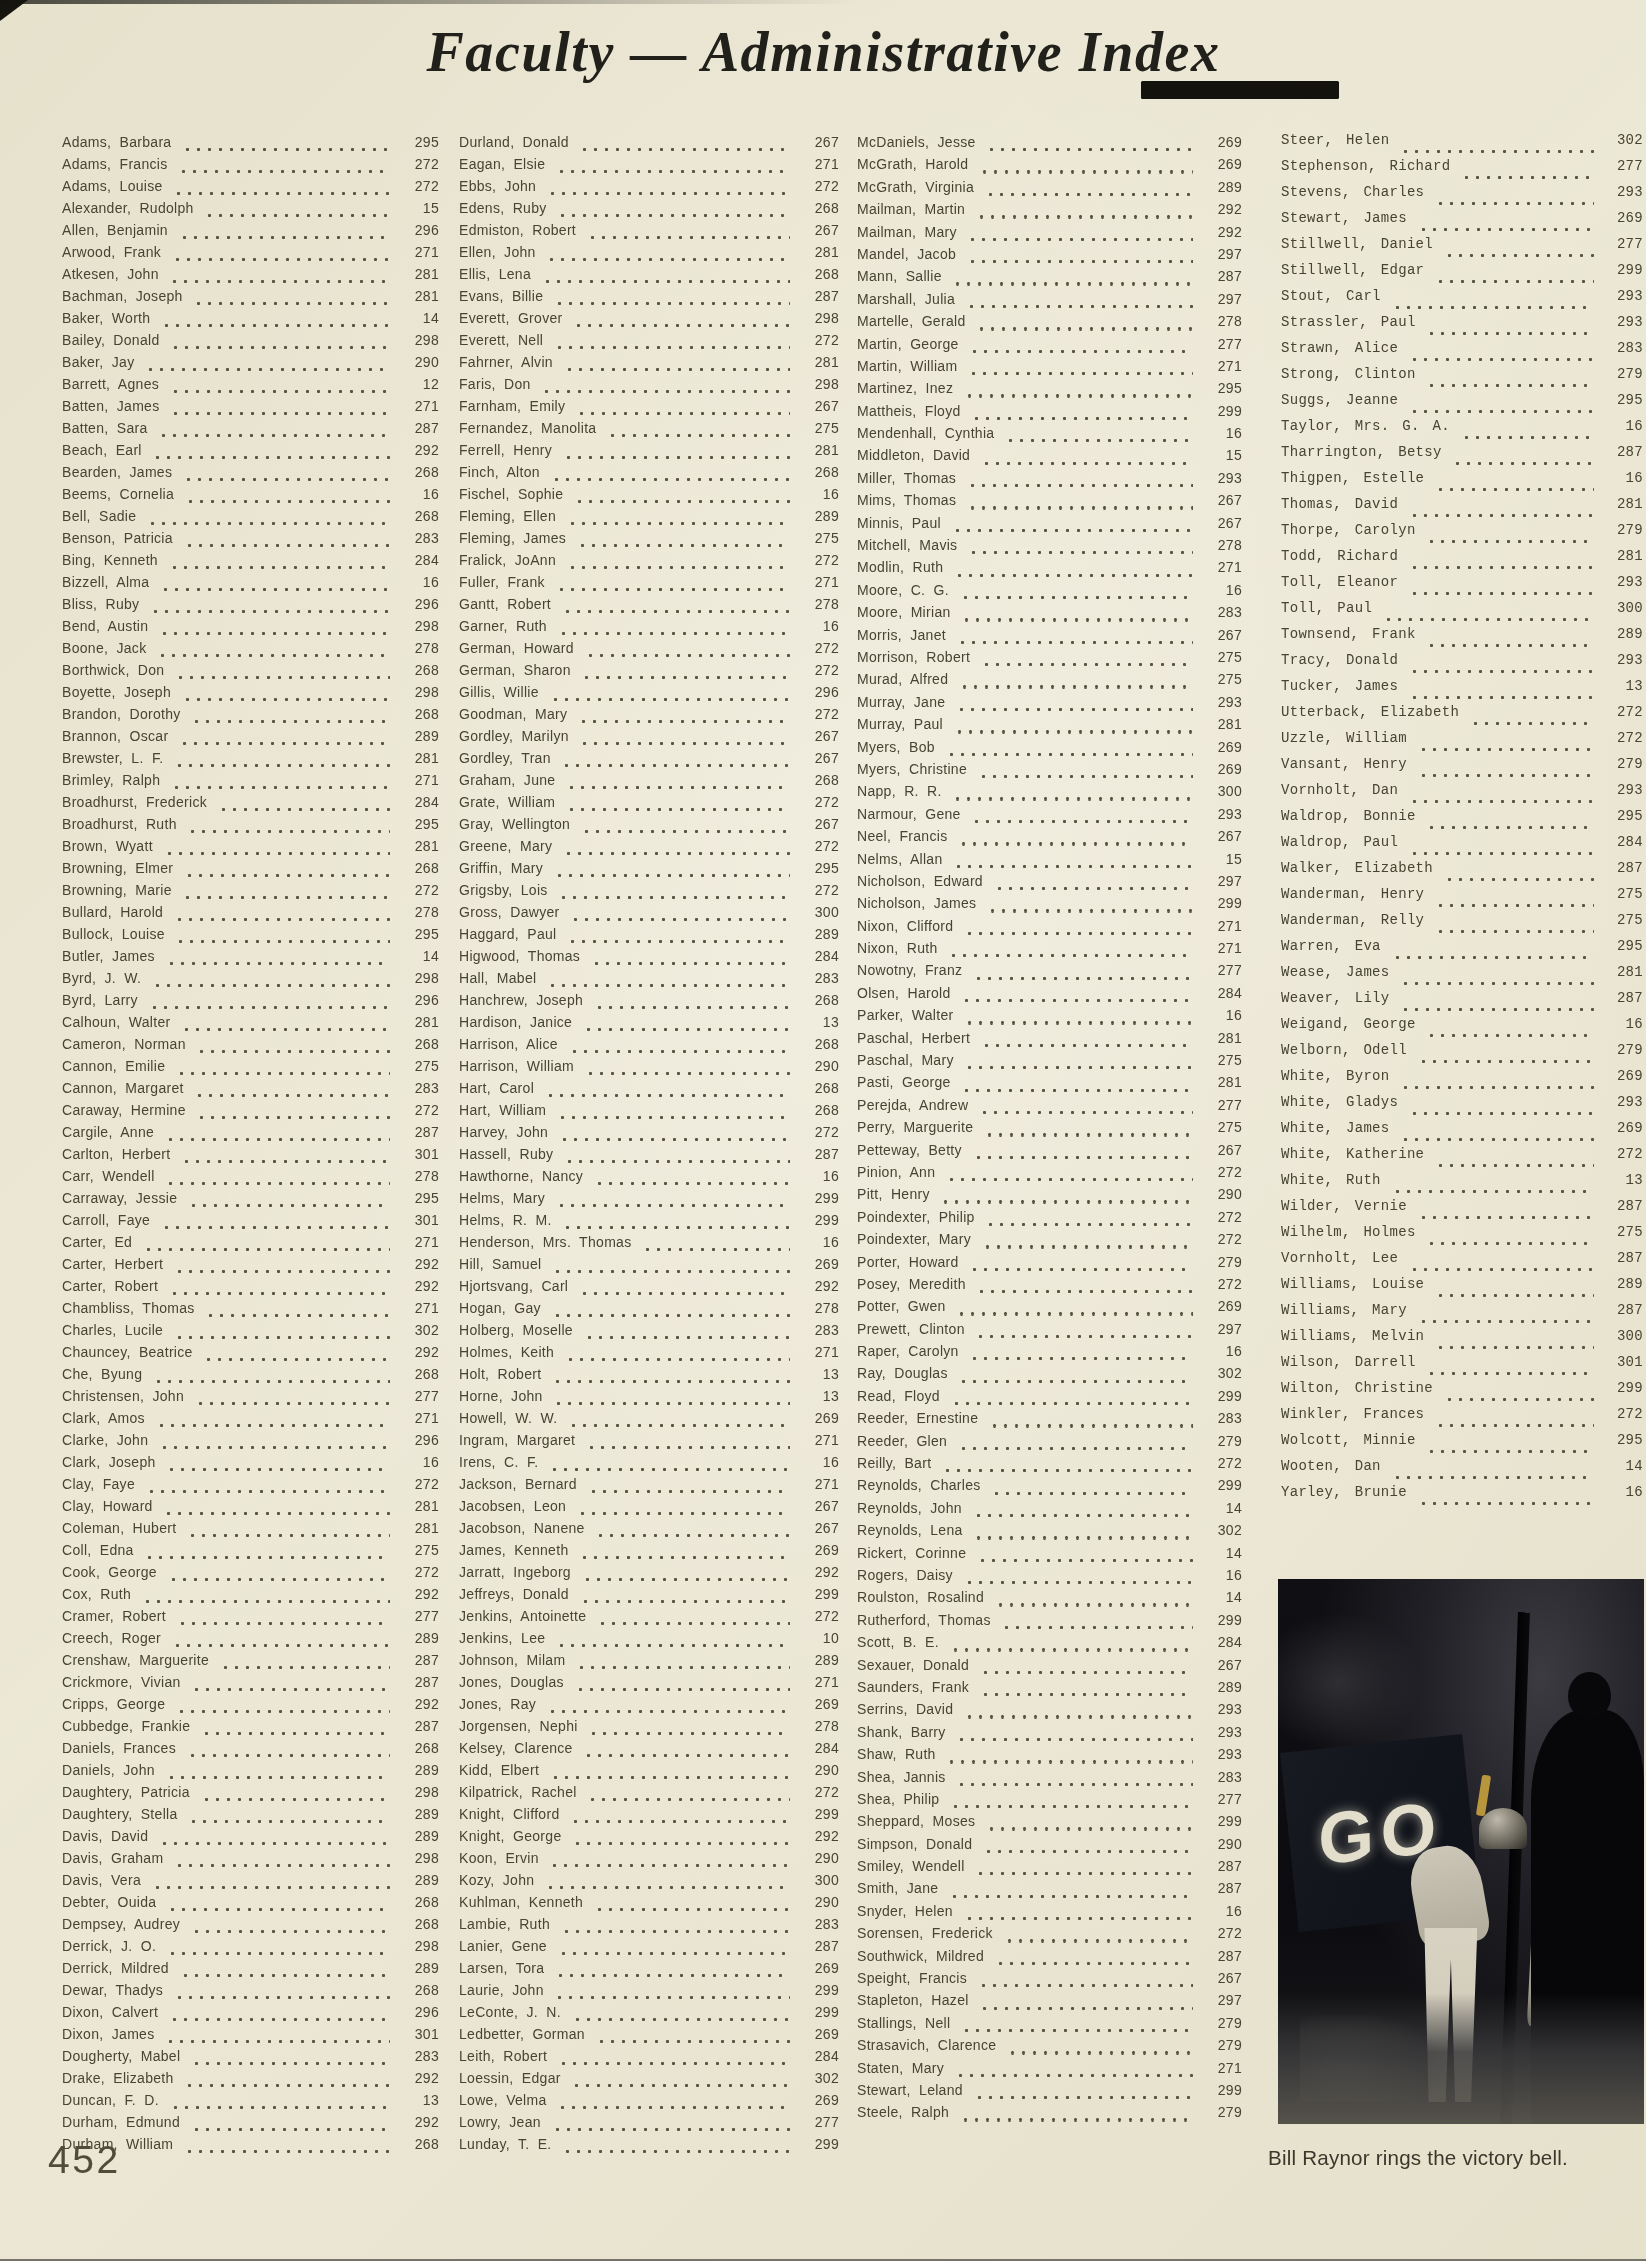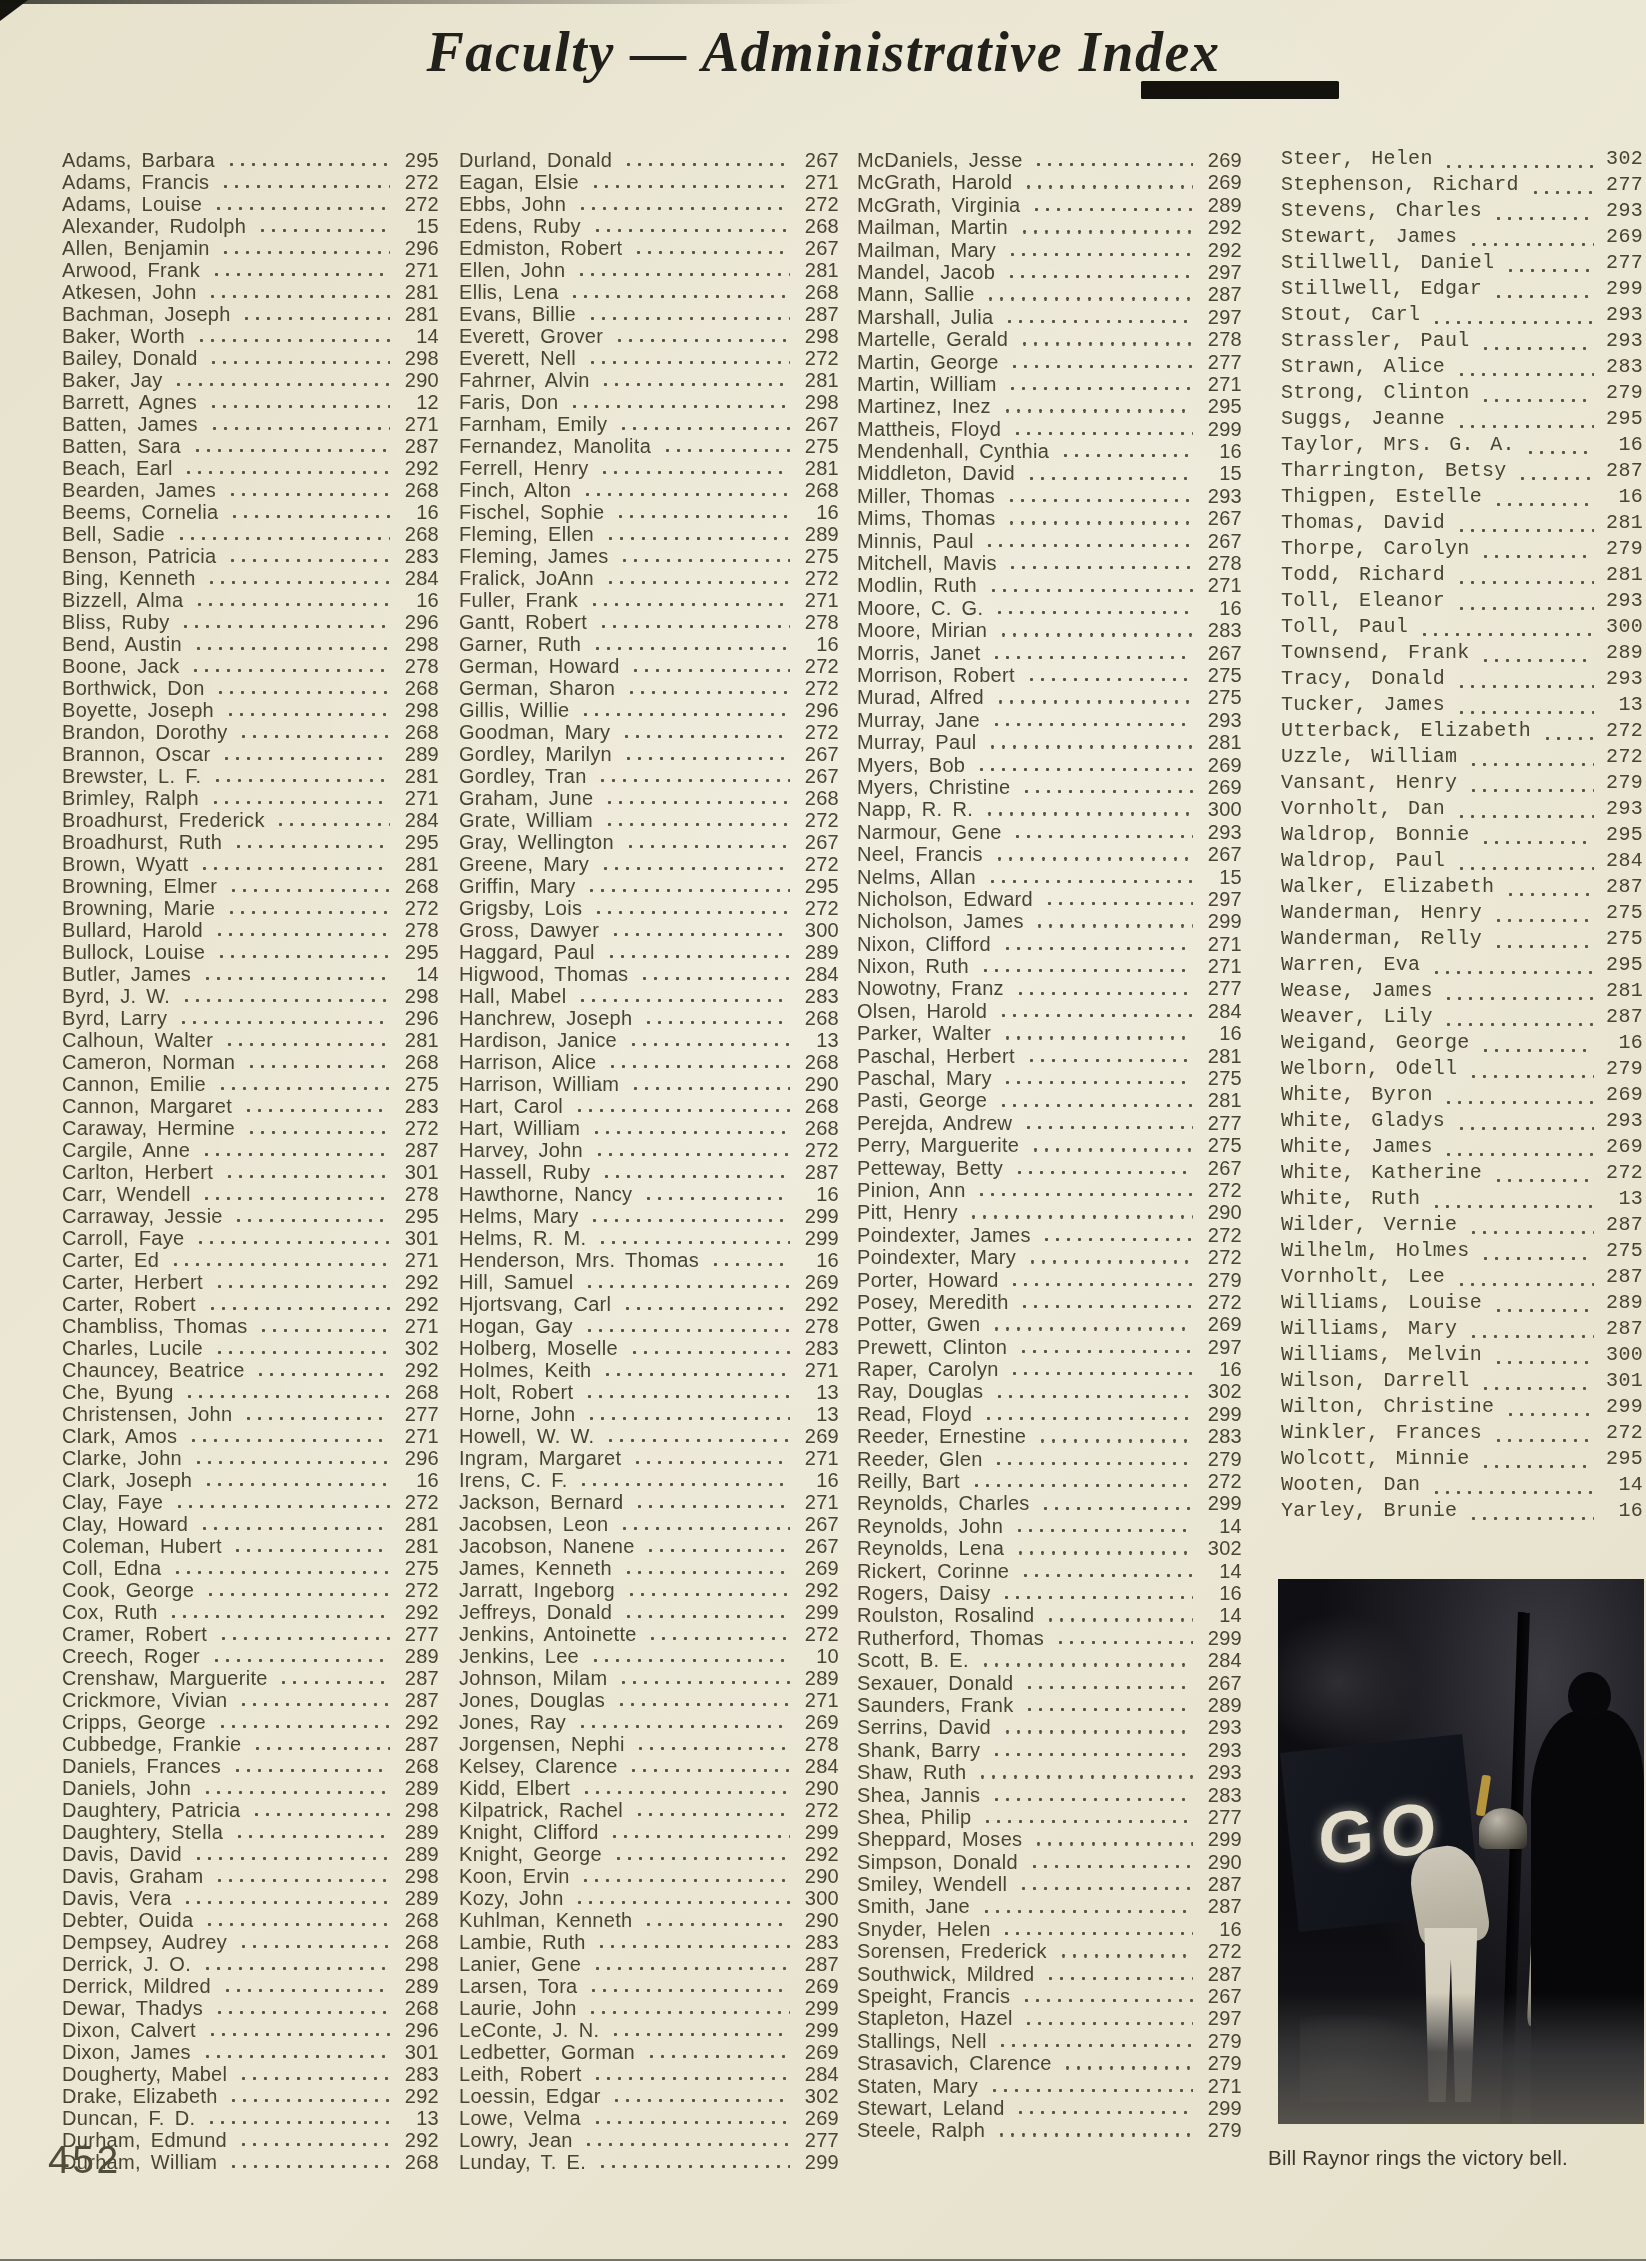--- a/index.html
+++ b/index.html
@@ -19,21 +19,21 @@
 
   .title {
     position:absolute; top:20px; left:0; width:100%;
     text-align:center;
     font-family:"Liberation Serif", serif; font-style:italic; font-weight:600;
     font-size:56px; letter-spacing:1.6px; color:#21201a;
   }
   .title-rule { position:absolute; left:1141px; top:81px; width:198px; height:18px;
     background:#13120d; border-radius:1.6px; }
 
-  .col { position:absolute; font-size:20px; letter-spacing:0.3px;margin-top:15px; }
+  .col { position:absolute; font-size:14px; letter-spacing:0.3px; }
   #col1 { left:62px;   top:134px; width:377px; --rh:22px; }
   #col2 { left:459px;  top:134px; width:380px; --rh:22px; }
   #col3 { left:857px; top:134px; width:385px; --rh:22.4px; }
   #col4 { left:1281px; top:132px; width:362px;font-family:Liberation Mono, monospace; --rh:26px; }
 
   .row { display:flex; align-items:baseline; height:var(--rh); }
   .nm { white-space:nowrap; word-spacing:4.1px; }
   .leader { flex:1; height:3.3px; margin:0 5px 5px 10.7px; align-self:flex-end;
     background-image:radial-gradient(circle, #57543f 1.4px, rgba(0,0,0,0) 1.8px);
     background-size:11px 3.3px; background-repeat:repeat-x; background-position:left center; }
@@ -1252,21 +1252,21 @@
         <span class="nm">Pinion, Ann</span>
         <span class="leader"></span>
         <span class="pg">272</span>
       </div>
       <div class="row">
         <span class="nm">Pitt, Henry</span>
         <span class="leader"></span>
         <span class="pg">290</span>
       </div>
       <div class="row">
-        <span class="nm">Poindexter, James</span>
+        <span class="nm">Poindexter, Philip</span>
         <span class="leader"></span>
         <span class="pg">272</span>
       </div>
       <div class="row">
         <span class="nm">Poindexter, Mary</span>
         <span class="leader"></span>
         <span class="pg">272</span>
       </div>
       <div class="row">
         <span class="nm">Porter, Howard</span>

